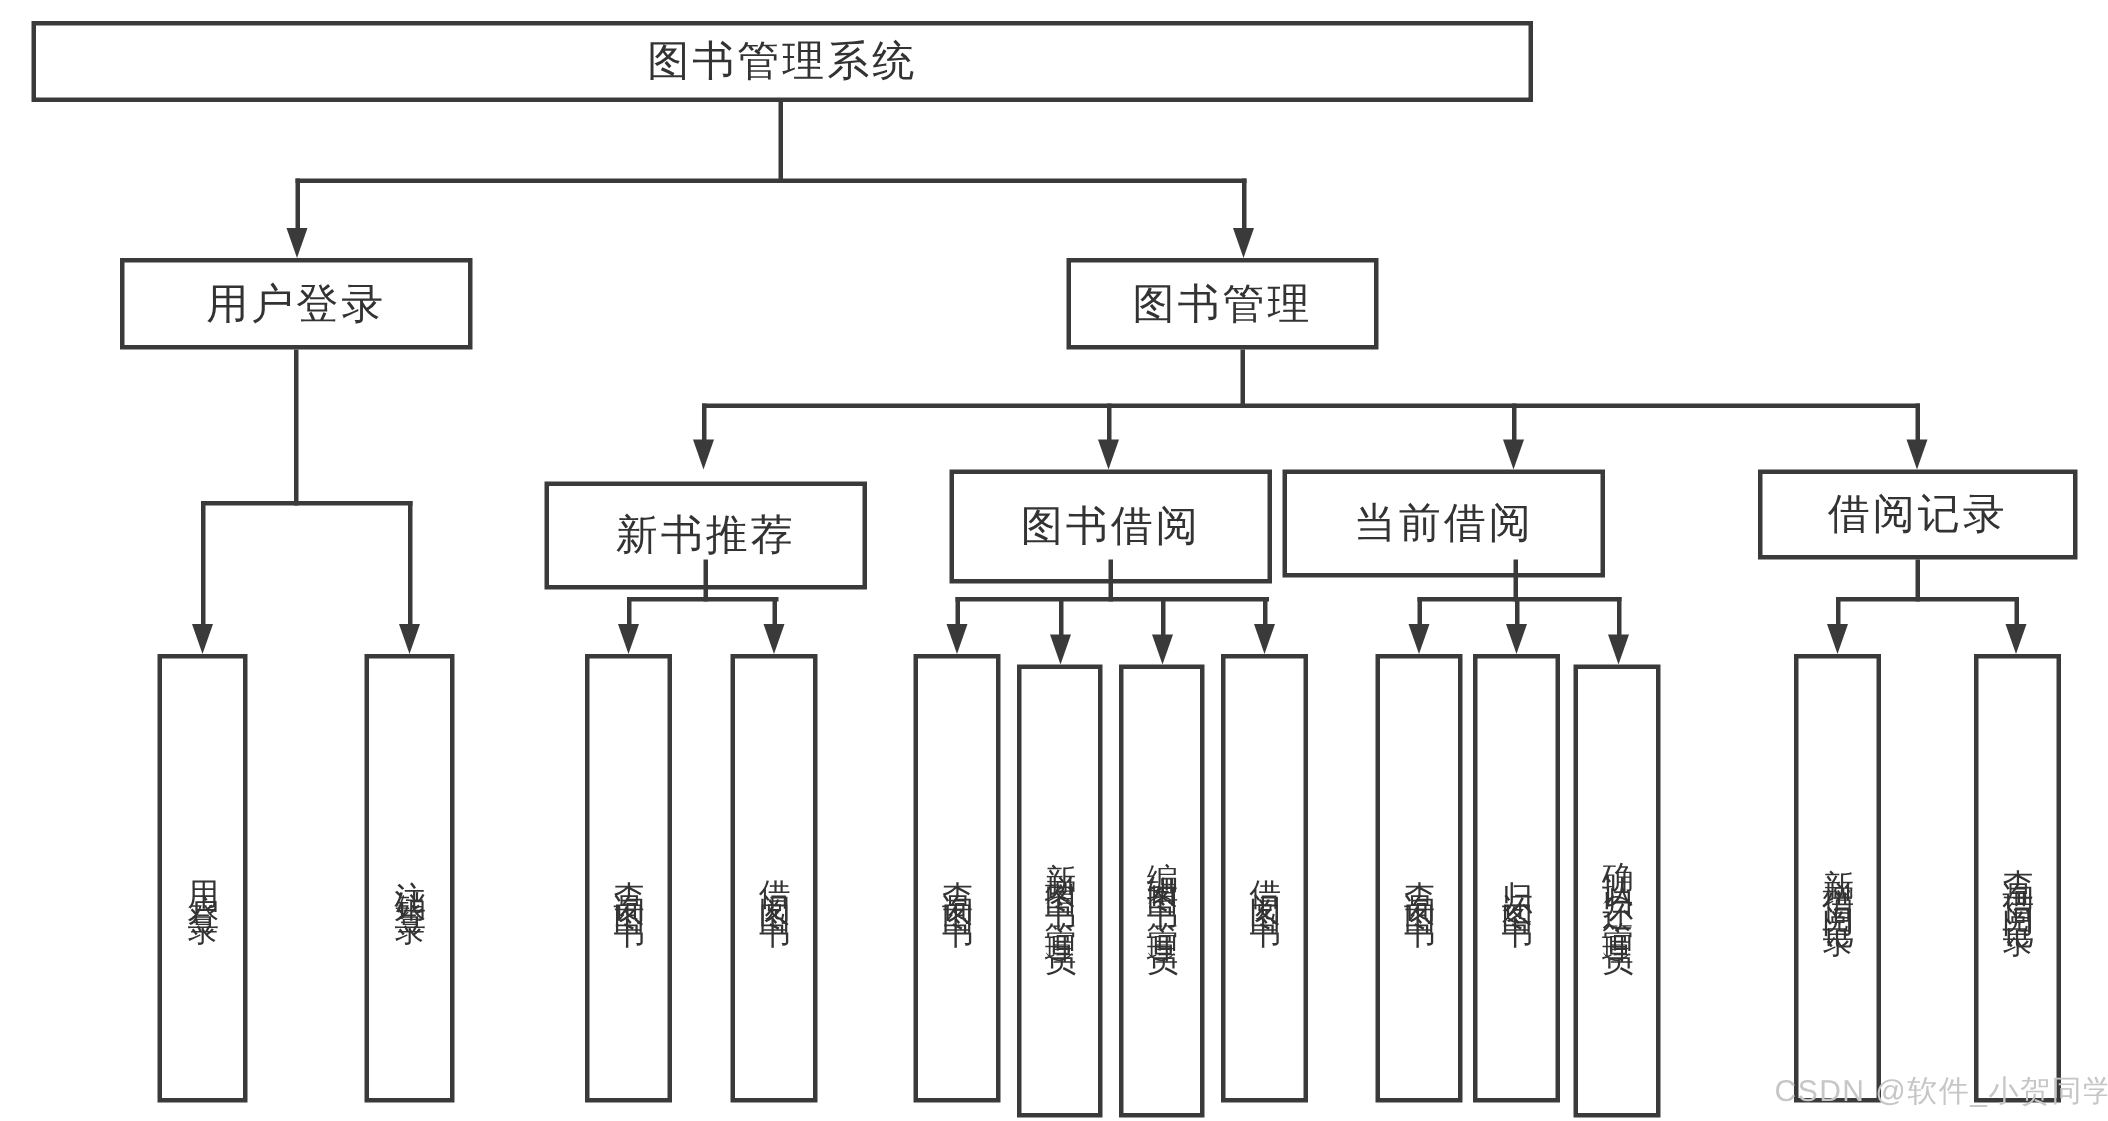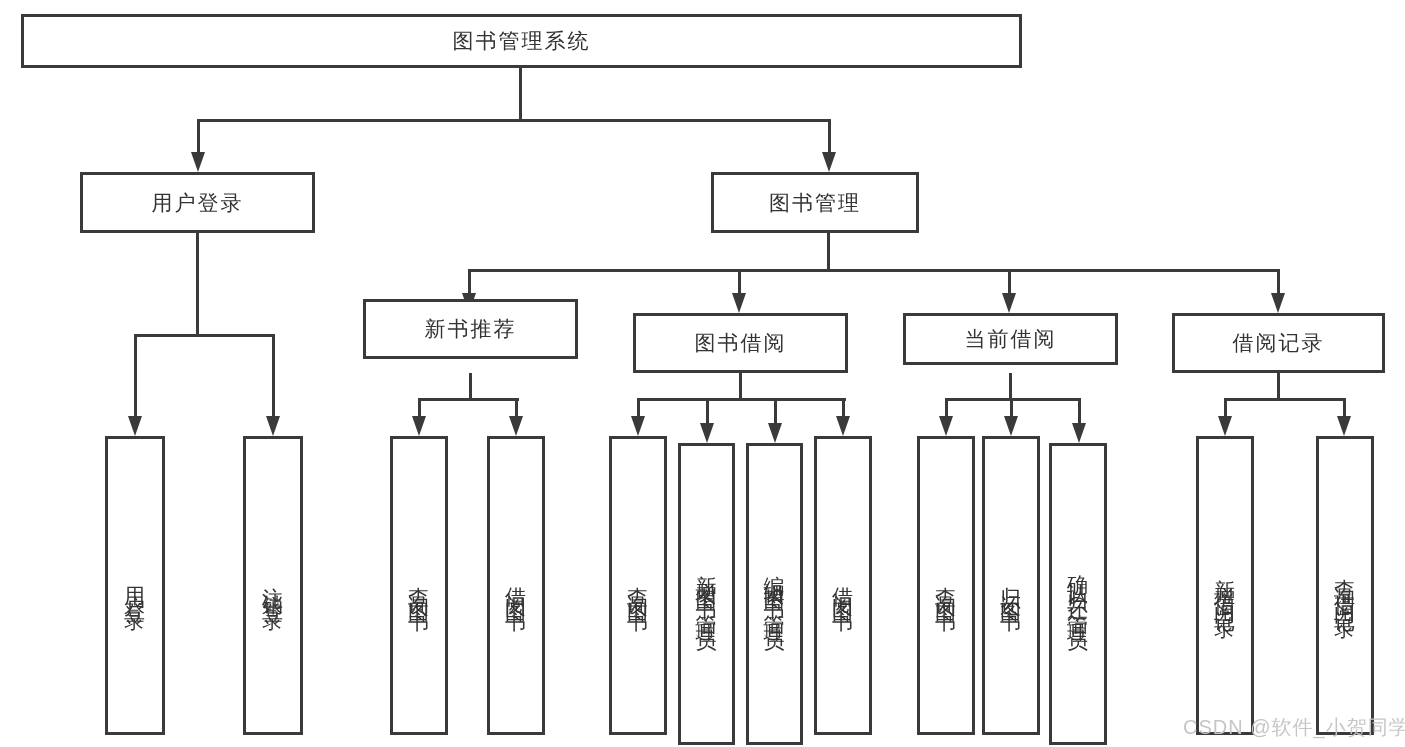--- a/index.html
+++ b/index.html
@@ -4,21 +4,21 @@
 <style>
   html,body{margin:0;padding:0;background:#ffffff;}
   #canvas{
     position:relative;width:1405px;height:747px;background:#ffffff;overflow:hidden;
     font-family:"Liberation Sans",sans-serif;color:#333333;
   }
   .box{
     position:absolute;box-sizing:border-box;border:3px solid #3a3a3a;background:#ffffff;
     display:flex;align-items:center;justify-content:center;
   }
-  .box span{font-size:21px;color:#333333;letter-spacing:2px;white-space:nowrap;}
+  .box span{font-size:28px;color:#333333;letter-spacing:2px;white-space:nowrap;}
   .box.v span{
     writing-mode:vertical-rl;text-orientation:mixed;letter-spacing:8px;
     font-size:21px;line-height:1;
   }
   .hline,.vline{position:absolute;background:#3a3a3a;}
   .hline{height:3px;}
   .vline{width:3px;}
   .arrow{
     position:absolute;width:0;height:0;
     border-left:7px solid transparent;border-right:7px solid transparent;
@@ -63,27 +63,27 @@
   <div class="hline" style="left:468px;top:269px;width:812px"></div>
   <div class="vline" style="left:468px;top:269px;height:26px"></div>
   <div class="arrow" style="left:462px;top:293px"></div>
   <div class="vline" style="left:738px;top:269px;height:26px"></div>
   <div class="arrow" style="left:732px;top:293px"></div>
   <div class="vline" style="left:1008px;top:269px;height:26px"></div>
   <div class="arrow" style="left:1002px;top:293px"></div>
   <div class="vline" style="left:1277px;top:269px;height:26px"></div>
   <div class="arrow" style="left:1271px;top:293px"></div>
 
-  <div class="box" style="left:363px;top:299px;width:215px;height:60px">
+  <div class="box" style="left:363px;top:321px;width:215px;height:72px">
     <span>新书推荐</span>
   </div>
-  <div class="box" style="left:633px;top:313px;width:215px;height:60px">
+  <div class="box" style="left:633px;top:313px;width:215px;height:76px">
     <span>图书借阅</span>
   </div>
-  <div class="box" style="left:903px;top:313px;width:215px;height:52px">
+  <div class="box" style="left:855px;top:313px;width:215px;height:72px">
     <span>当前借阅</span>
   </div>
   <div class="box" style="left:1172px;top:313px;width:213px;height:60px">
     <span>借阅记录</span>
   </div>
 
   <div class="vline" style="left:469px;top:373px;height:28px"></div>
   <div class="hline" style="left:418px;top:398px;width:101px"></div>
   <div class="vline" style="left:418px;top:398px;height:20px"></div>
   <div class="arrow" style="left:412px;top:416px"></div>

